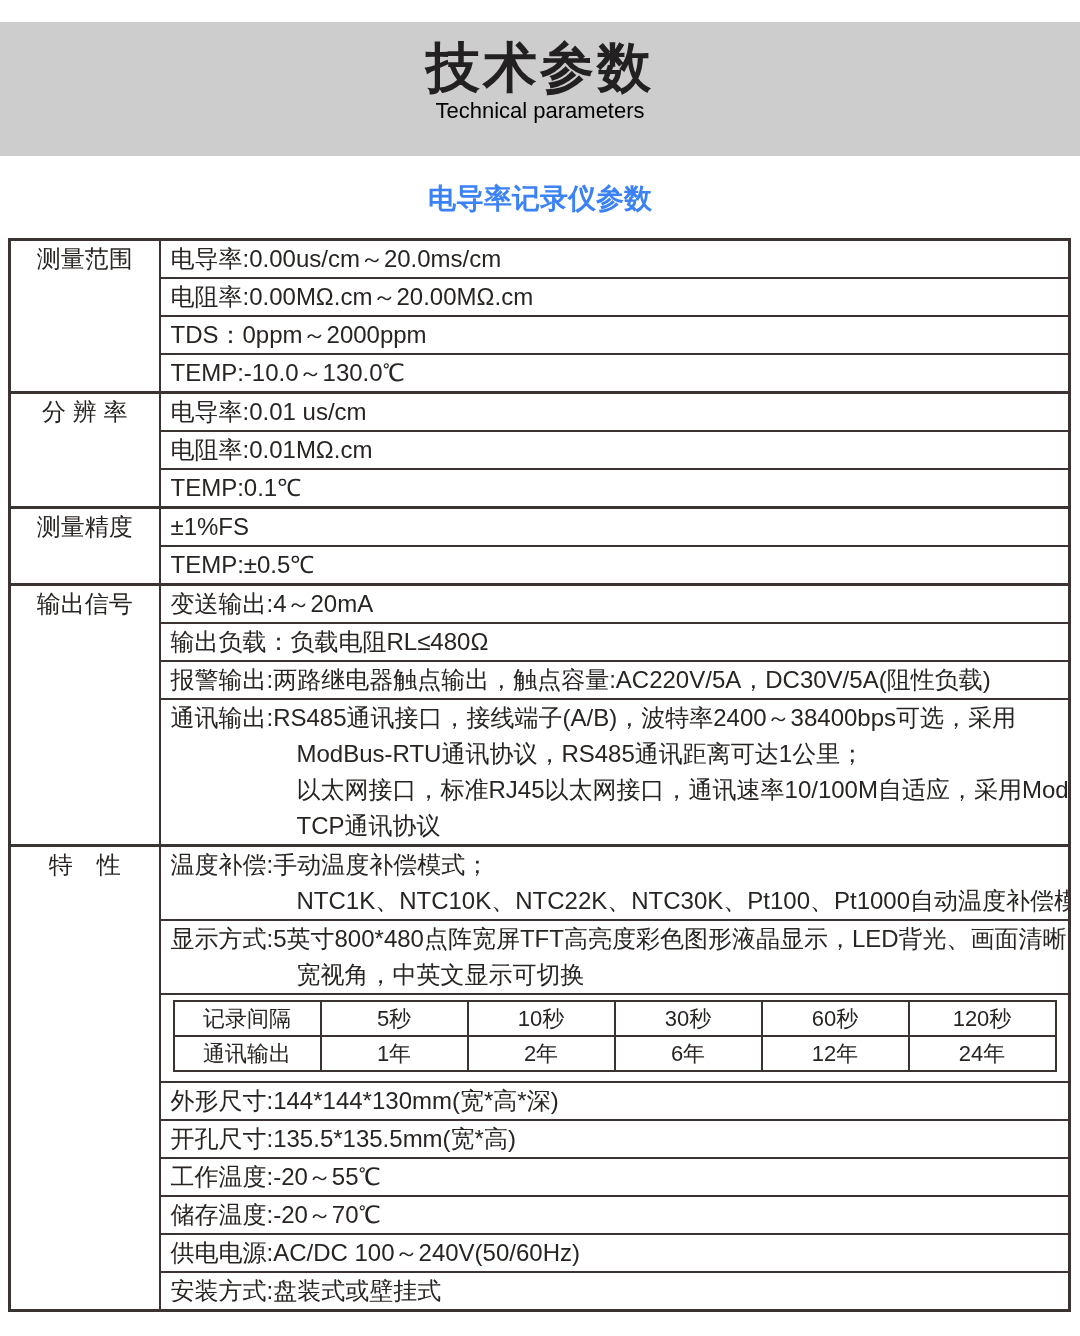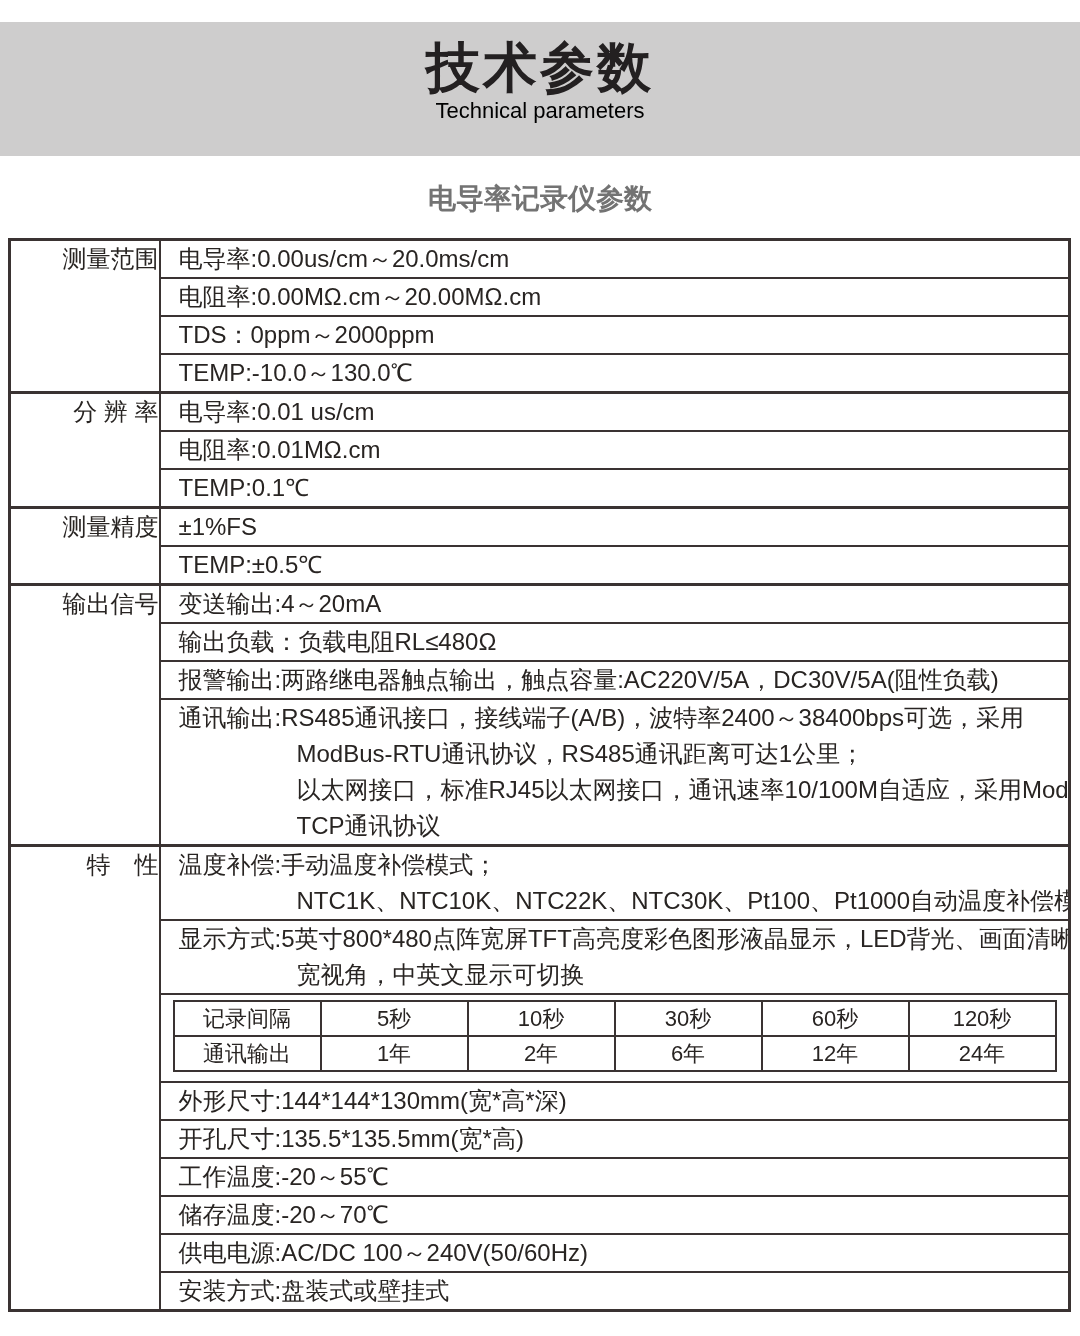--- a/index.html
+++ b/index.html
@@ -32,47 +32,47 @@
     line-height: 26px;
     color: #000000;
   }
   .section-title {
     margin-top: 26px;
     height: 34px;
     line-height: 34px;
     text-align: center;
     font-size: 28px;
     font-weight: bold;
-    color: #737373;
+    color: #3b82f6;
   }
   table.spec {
     margin-top: 22px;
     margin-left: 8px;
     width: 1060px;
     border-collapse: collapse;
     table-layout: fixed;
     border: 3px solid #3a3332;
   }
   table.spec td {
     border: 2px solid #3a3332;
     padding: 0;
     vertical-align: top;
   }
   tr.group-start td { border-top: 3px solid #3a3332; }
   td.cat {
-    text-align: right;
+    text-align: center;
     font-size: 24px;
     line-height: 36px;
     padding-top: 1px;
     color: #282422;
   }
   td.val .line {
     font-size: 24px;
     line-height: 36px;
-    padding-left: 18px;
+    padding-left: 10px;
     white-space: nowrap;
     overflow: hidden;
   }
   td.val .line.cont { padding-left: 118px; margin-left: 18px; }
   table.rec {
     border-collapse: collapse;
     table-layout: fixed;
     width: 884px;
     margin: 5px 16px 9px 12px;
     border: 2px solid #3a3332;

